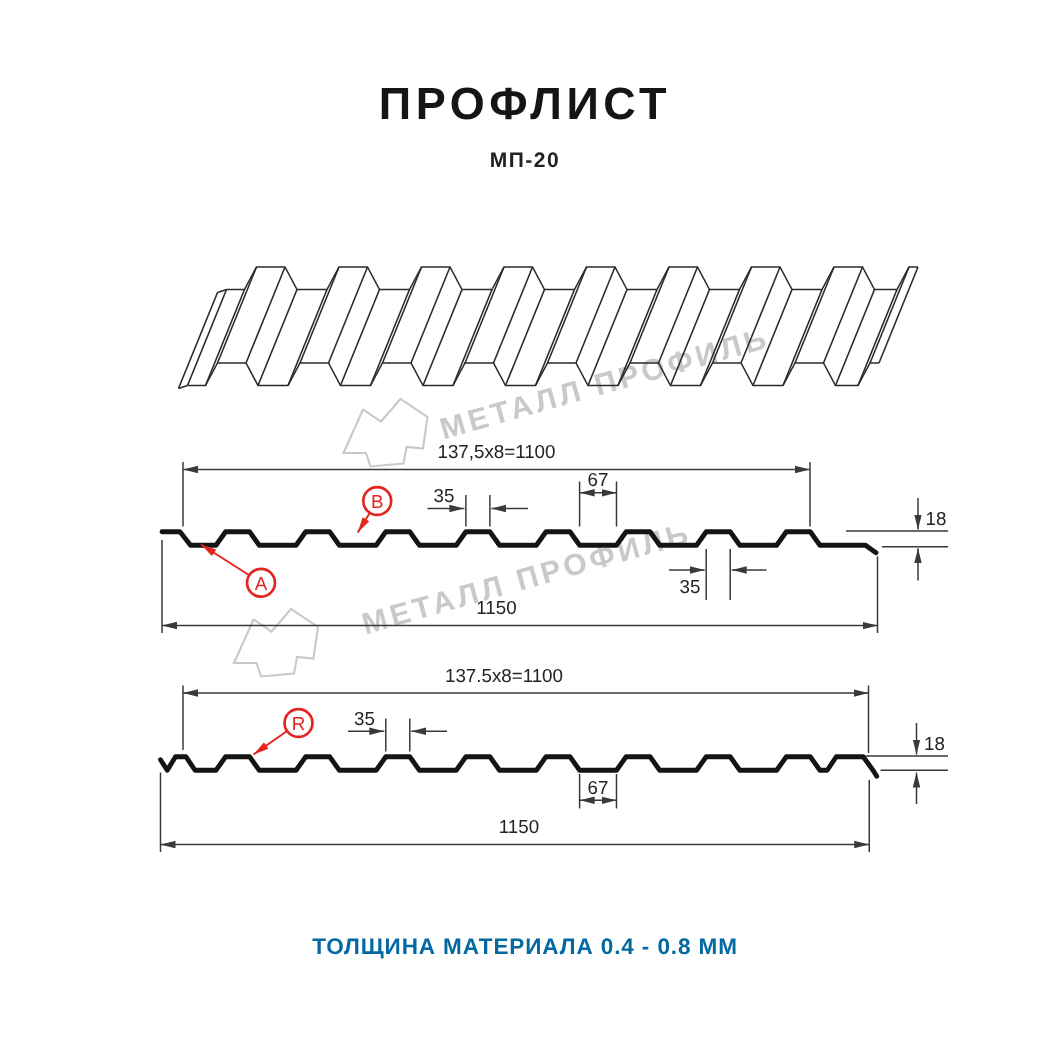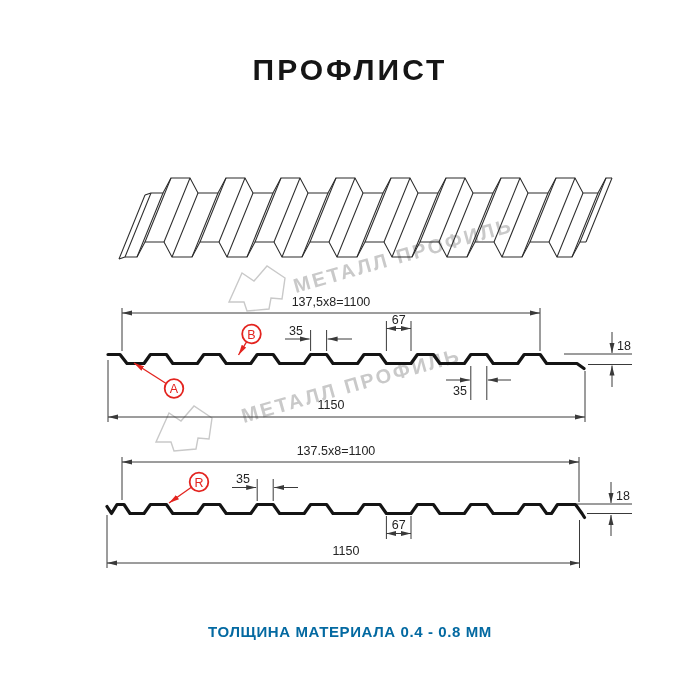--- a/index.html
+++ b/index.html
@@ -21,20 +21,21 @@
   .redtxt{font-size:12.5px;text-anchor:middle;}
   .wmtxt{font-size:20px;font-weight:700;letter-spacing:2.5px;text-anchor:middle;}
   .wmln{stroke-width:1.4;fill:none;}
 </style>
 </head>
 <body>
 
 <div class="canvas">
 
   <div class="title">ПРОФЛИСТ</div>
+  <div class="subtitle">МП-20</div>
 
   <svg class="drawing" viewBox="0 0 700 700">
     <defs>
       <marker id="arr" viewBox="0 0 10 6" refX="10" refY="3" markerWidth="10" markerHeight="6" orient="auto-start-reverse">
           <path d="M10,3 L0,0.5 L0,5.5 Z" fill="#3a3a3a"></path>
         </marker>
       <marker id="arrRed" viewBox="0 0 10 6" refX="10" refY="3" markerWidth="8" markerHeight="5" orient="auto-start-reverse">
           <path d="M10,3 L0,0.5 L0,5.5 Z" fill="#e3241f"></path>
         </marker>
     </defs>

